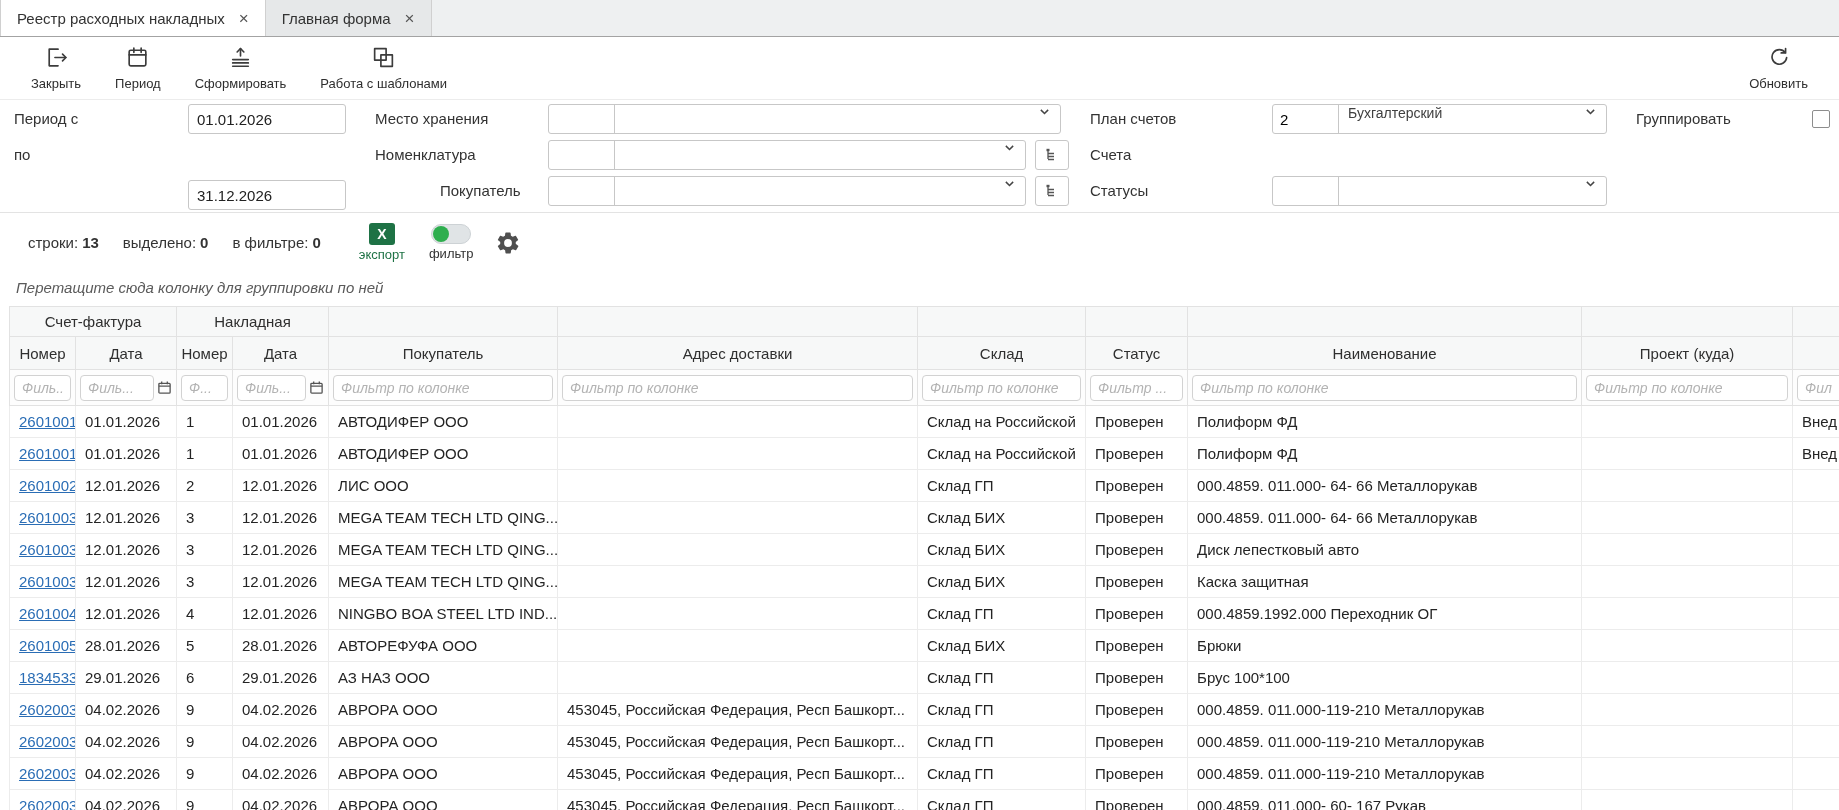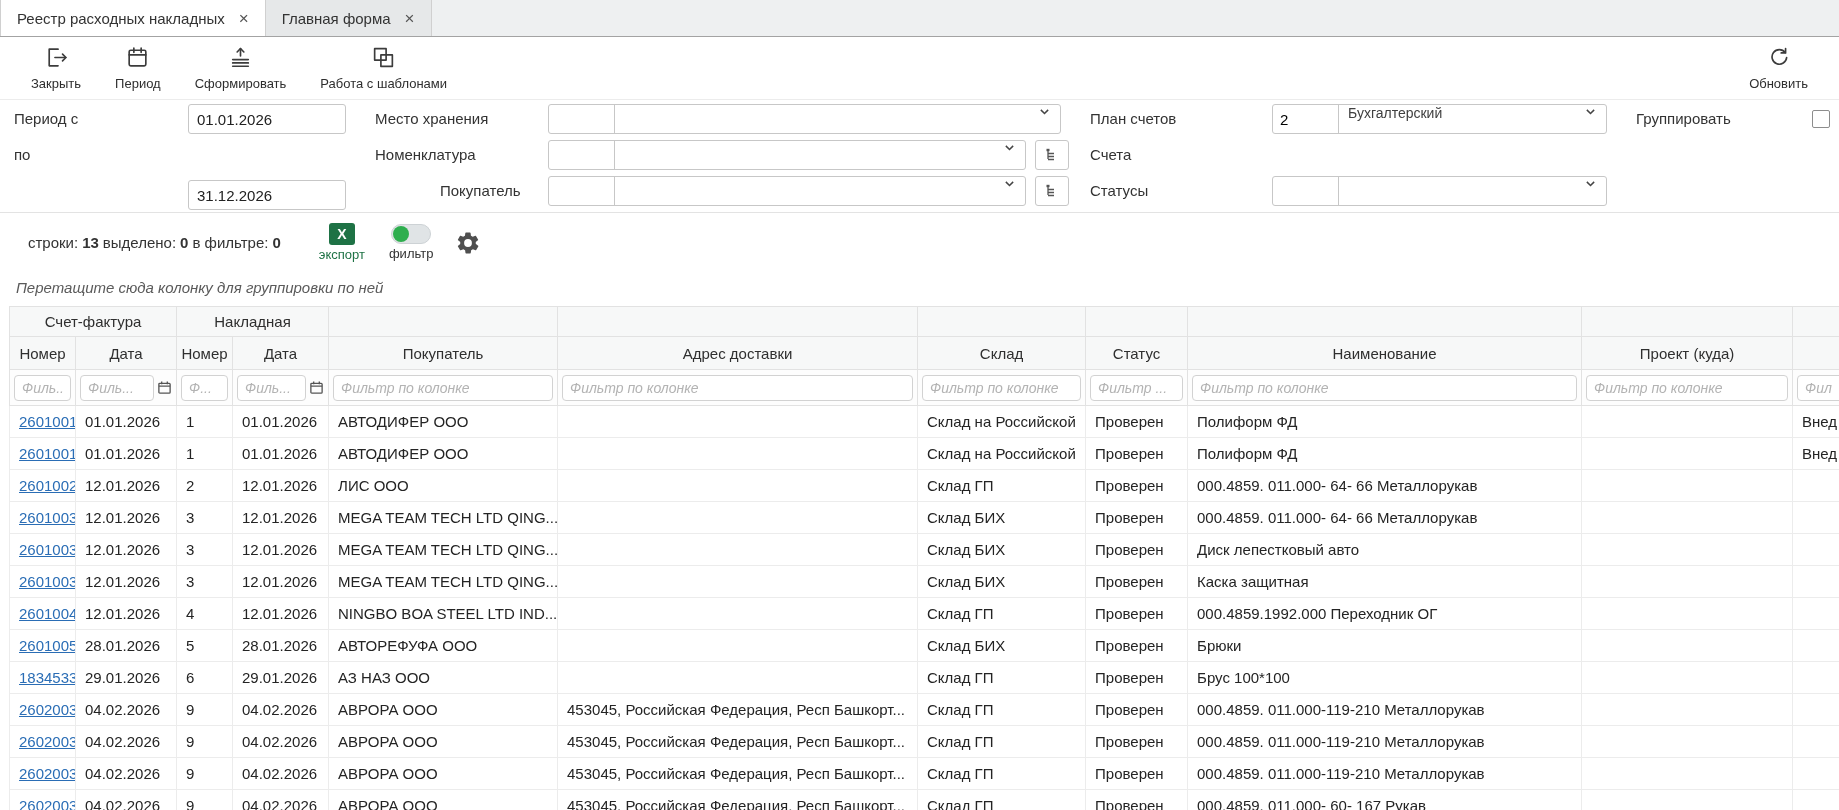--- a/index.html
+++ b/index.html
@@ -28,21 +28,21 @@
   .combo-code{border:none;border-right:1px solid #c7c7c7;height:100%;width:66px;padding:0 7px;font-size:15px;font-family:inherit;outline:none;background:transparent;border-radius:3px 0 0 3px}
   .combo-val{flex:1;display:flex;align-items:flex-start;justify-content:space-between;padding:0 9px;font-size:14px;color:#404040;min-width:0}
   .chev{width:13px;height:13px;flex:0 0 auto}
   .tree-btn{position:absolute;width:34px;height:30px;border:1px solid #c7c7c7;border-radius:3px;background:#fff;
     display:flex;align-items:center;justify-content:center;cursor:pointer}
   .checkbox{position:absolute;width:18px;height:18px;border:1px solid #8d8d8d;border-radius:2px;background:#fff;cursor:pointer}
 
   
   .report-head{border-top:1px solid #e3e3e3;height:56px;display:flex;align-items:center;padding:4px 18px 0 28px}
   .report-title{font-size:17px;color:#222;flex:1}
-  .stats{display:flex;gap:4px;align-items:center;font-size:15px;color:#333;margin-right:26px;white-space:nowrap}
+  .stats{display:flex;gap:24px;align-items:center;font-size:15px;color:#333;margin-right:26px;white-space:nowrap}
   .stats b{margin-left:4px}
   .head-ctrl{display:flex;flex-direction:column;align-items:center;gap:2px;margin:0 12px;cursor:pointer}
   .head-ctrl .sub{font-size:13px}
   .xl-icon{width:26px;height:22px;background:#1e7245;border-radius:3px;color:#fff;font-weight:bold;font-size:14px;
     display:flex;align-items:center;justify-content:center}
   .xl-sub{color:#1e7245}
   .toggle{width:40px;height:20px;border-radius:10px;background:#e0e4e6;position:relative;border:1px solid #cdd2d5}
   .toggle-knob{position:absolute;left:1px;top:1px;width:16px;height:16px;border-radius:50%;background:#2eae4e}
   .gear-btn{margin:0 6px 0 10px;cursor:pointer;display:flex;align-items:center}
   .gear-btn svg{width:26px;height:26px;fill:#4f4f4f}

